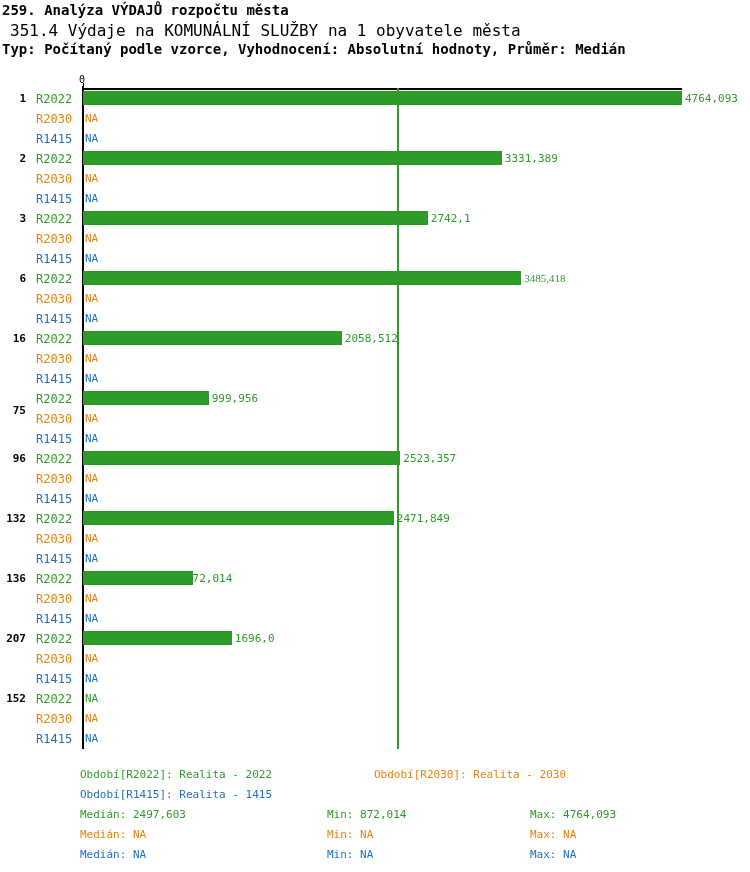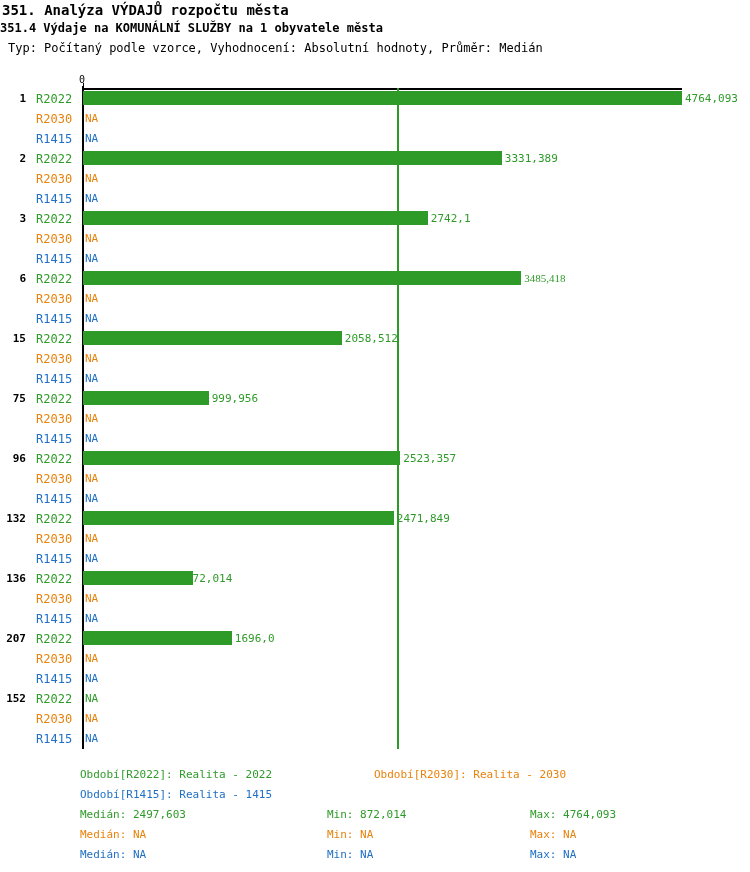--- a/index.html
+++ b/index.html
@@ -19,32 +19,32 @@
     position: absolute;
     left: 2px;
     top: 2px;
     font-size: 14px;
     font-weight: bold;
     white-space: nowrap;
     letter-spacing: 0px;
   }
   .title2 {
     position: absolute;
-    left: 0;
+    left: 10px;
     top: 21px;
-    font-size: 12px;
+    font-size: 16px;
+    font-weight: normal;
+    white-space: nowrap;
+  }
+  .subtitle {
+    position: absolute;
+    left: 2px;
+    top: 41px;
+    font-size: 14px;
     font-weight: bold;
-    white-space: nowrap;
-  }
-  .subtitle {
-    position: absolute;
-    left: 8px;
-    top: 41px;
-    font-size: 12px;
-    font-weight: normal;
     white-space: nowrap;
   }
 
   
   #plot {
     position: absolute;
     left: 0;
     top: 0;
     width: 750px;
     height: 872px;
@@ -110,21 +110,21 @@
     font-size: 11px;
     white-space: nowrap;
   }
   .c-r2022 { color: #2E9B28; }
   .c-r2030 { color: #E8820C; }
   .c-r1415 { color: #1F6FC4; }
 </style>
 </head>
 <body>
 
-<div class="title1">351. Analýza VÝDAJŮ rozpočtu města</div>
+<div class="title1">259. Analýza VÝDAJŮ rozpočtu města</div>
 <div class="title2">351.4 Výdaje na KOMUNÁLNÍ SLUŽBY na 1 obyvatele města</div>
 <div class="subtitle">Typ: Počítaný podle vzorce, Vyhodnocení: Absolutní hodnoty, Průměr: Medián</div>
 
 <div id="plot">
     <div class="axis-baseline" style="left: 82px; top: 86px; height: 663px;"></div>
     <div class="axis-line" style="left: 83px; top: 88px; width: 599px; height: 2px;"></div>
     <div class="axis-zero-tick" style="left: 83px; top: 83px; height: 7px;"></div>
     <div class="axis-zero-label" style="left: 79px; top: 74px;">0</div>
     <div class="median-line" style="left: 397.029px; top: 88px; height: 661px;"></div>
     <div class="row-index" style="left: 0px; width: 26px; top: 92px;">1</div>
@@ -152,29 +152,29 @@
     <div class="series-label c-r1415" style="left: 36px; width: 43px; top: 252px;">R1415</div>
     <div class="na-value" style="left: 85px; top: 252px; color: rgb(31, 111, 196);">NA</div>
     <div class="row-index" style="left: 0px; width: 26px; top: 272px;">6</div>
     <div class="series-label c-r2022" style="left: 36px; width: 43px; top: 272px;">R2022</div>
     <div class="bar" style="left: 83px; top: 271px; width: 438.229px; background: rgb(46, 155, 40);"></div>
     <div class="bar-value" style="left: 524.229px; top: 272px; color: rgb(46, 155, 40); font-family: Liberation Serif, serif;">3485,418</div>
     <div class="series-label c-r2030" style="left: 36px; width: 43px; top: 292px;">R2030</div>
     <div class="na-value" style="left: 85px; top: 292px; color: rgb(232, 130, 12);">NA</div>
     <div class="series-label c-r1415" style="left: 36px; width: 43px; top: 312px;">R1415</div>
     <div class="na-value" style="left: 85px; top: 312px; color: rgb(31, 111, 196);">NA</div>
-    <div class="row-index" style="left: 0px; width: 26px; top: 332px;">15</div>
+    <div class="row-index" style="left: 0px; width: 26px; top: 332px;">16</div>
     <div class="series-label c-r2022" style="left: 36px; width: 43px; top: 332px;">R2022</div>
     <div class="bar" style="left: 83px; top: 331px; width: 258.821px; background: rgb(46, 155, 40);"></div>
     <div class="bar-value" style="left: 344.821px; top: 332px; color: rgb(46, 155, 40);">2058,512</div>
     <div class="series-label c-r2030" style="left: 36px; width: 43px; top: 352px;">R2030</div>
     <div class="na-value" style="left: 85px; top: 352px; color: rgb(232, 130, 12);">NA</div>
     <div class="series-label c-r1415" style="left: 36px; width: 43px; top: 372px;">R1415</div>
     <div class="na-value" style="left: 85px; top: 372px; color: rgb(31, 111, 196);">NA</div>
-    <div class="row-index" style="left: 0px; width: 26px; top: 392px;">75</div>
+    <div class="row-index" style="left: 0px; width: 26px; top: 404px;">75</div>
     <div class="series-label c-r2022" style="left: 36px; width: 43px; top: 392px;">R2022</div>
     <div class="bar" style="left: 83px; top: 391px; width: 125.727px; background: rgb(46, 155, 40);"></div>
     <div class="bar-value" style="left: 211.727px; top: 392px; color: rgb(46, 155, 40);">999,956</div>
     <div class="series-label c-r2030" style="left: 36px; width: 43px; top: 412px;">R2030</div>
     <div class="na-value" style="left: 85px; top: 412px; color: rgb(232, 130, 12);">NA</div>
     <div class="series-label c-r1415" style="left: 36px; width: 43px; top: 432px;">R1415</div>
     <div class="na-value" style="left: 85px; top: 432px; color: rgb(31, 111, 196);">NA</div>
     <div class="row-index" style="left: 0px; width: 26px; top: 452px;">96</div>
     <div class="series-label c-r2022" style="left: 36px; width: 43px; top: 452px;">R2022</div>
     <div class="bar" style="left: 83px; top: 451px; width: 317.267px; background: rgb(46, 155, 40);"></div>

